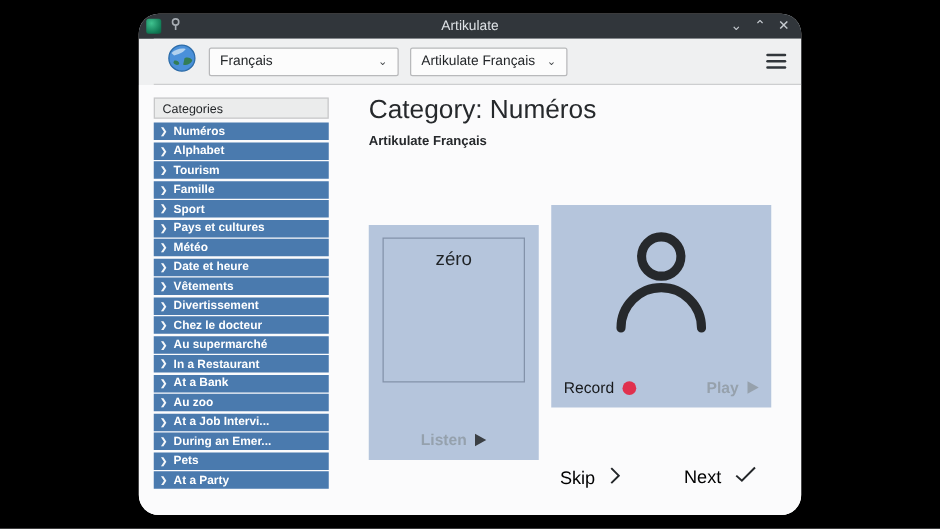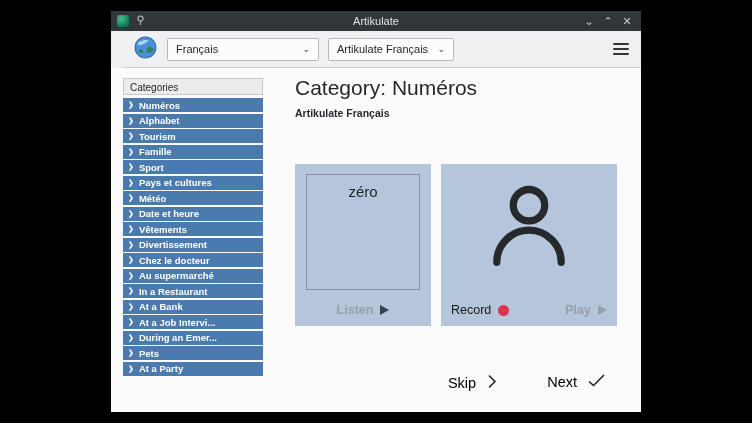--- a/index.html
+++ b/index.html
@@ -3,21 +3,21 @@
 <meta charset="utf-8">
 <style>
   html,body { margin:0; padding:0; }
   body {
     width:752px; height:423px; position:relative; overflow:hidden;
     background:#000; font-family:"Liberation Sans", sans-serif;
     -webkit-font-smoothing:antialiased;
   }
   .window {
     position:absolute; left:111px; top:11px; width:530px; height:401px;
-    background:#eff0f1; border-radius:1px; overflow:hidden;
+    background:#eff0f1; border-radius:16px; overflow:hidden;
     box-shadow:0 3px 16px rgba(0,0,0,.75);
   }
   
   .titlebar {
     height:20px; background:var(--titlebar-bg,#31363b);
     display:flex; align-items:center; padding:0 6px;
   }
   .tb-left { display:flex; gap:6px; align-items:center; width:72px; }
   .app-icon {
     width:12px; height:12px; border-radius:2px;
@@ -57,21 +57,21 @@
     display:flex; align-items:center; padding-left:5px; margin-bottom:1.5px;
     font-size:9.5px; font-weight:bold; cursor:pointer; white-space:nowrap; overflow:hidden;
   }
   .cat-item .chev { font-size:7px; margin-right:5px; opacity:.95; }
   
   .main { position:absolute; left:184px; top:0; right:0; bottom:0; }
   .page-title { font-size:21px; color:#26292c; font-weight:400; margin:8px 0 0 0; }
   .page-subtitle { font-size:10.5px; font-weight:bold; color:#26292c; margin-top:7px; }
   .cards { position:absolute; top:96px; left:0; display:flex; gap:10px; }
   .card { background:var(--card-bg,#b5c5dc); position:relative; }
-  .card-phrase { width:136px; height:162px; }
+  .card-phrase { width:136px; height:188px;margin-top:16px; }
   .phrase-box { position:absolute; left:11px; right:11px; top:10px; height:114px; border:1px solid #8392a9; }
   .phrase-text { text-align:center; margin-top:8px; font-size:15px; color:#1f2326; }
   .card-record { width:176px; height:162px; }
   .person { position:absolute; top:12px; left:50%; transform:translateX(-50%); }
   .card-controls {
     position:absolute; bottom:9px; left:0; right:0;
     display:flex; justify-content:center; align-items:center; gap:7px; font-size:12.5px;
   }
   .btn-inline { display:flex; align-items:center; gap:7px; cursor:pointer; }
   .listen-label { color:#95a1ad; font-weight:bold; }
@@ -188,20 +188,24 @@
             <span class="chev">❯</span>
             <span>Au supermarché</span>
           </div>
           <div class="cat-item">
             <span class="chev">❯</span>
             <span>In a Restaurant</span>
           </div>
           <div class="cat-item">
             <span class="chev">❯</span>
             <span>At a Bank</span>
+          </div>
+          <div class="cat-item">
+            <span class="chev">❯</span>
+            <span>Au zoo</span>
           </div>
           <div class="cat-item">
             <span class="chev">❯</span>
             <span>At a Job Intervi...</span>
           </div>
           <div class="cat-item">
             <span class="chev">❯</span>
             <span>During an Emer...</span>
           </div>
           <div class="cat-item">

